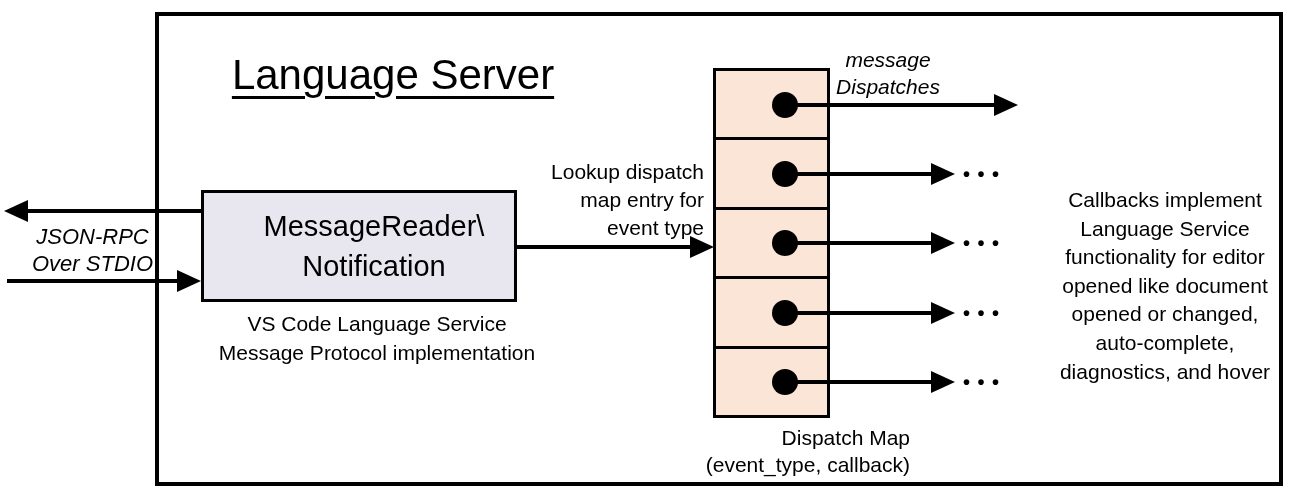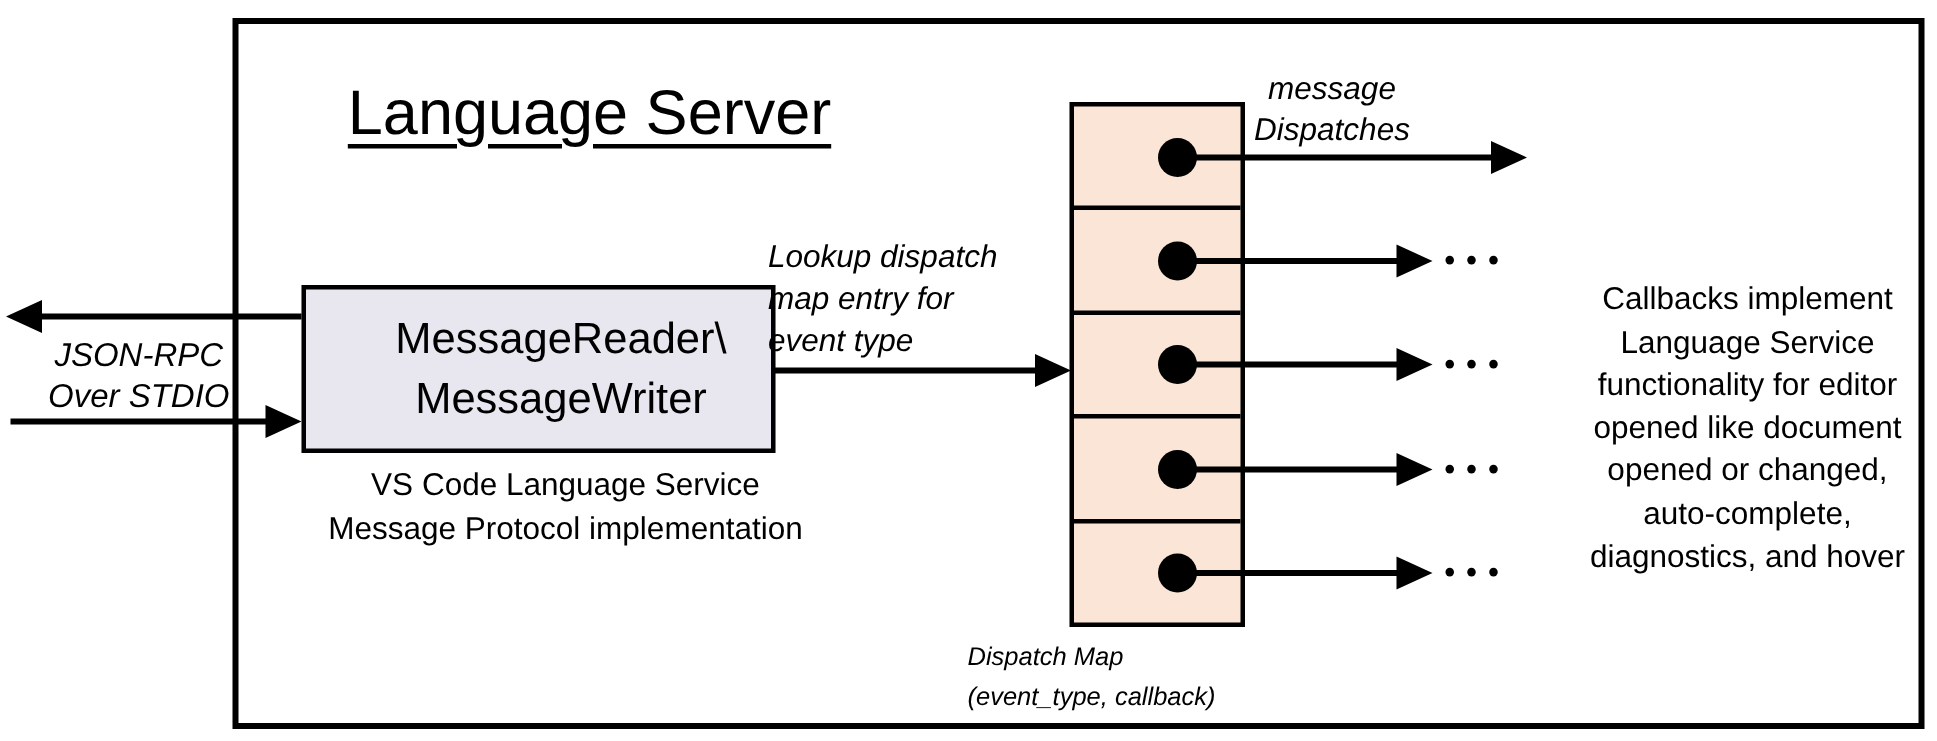--- a/index.html
+++ b/index.html
@@ -26,39 +26,39 @@
   .message-box-caption {
     left:177px; top:309px; width:400px; text-align:center;
     font-size:21px; line-height:29px;
   }
 
   .io-label {
     left:15px; top:223px; width:155px; text-align:center;
     font-style:italic; font-size:22px; line-height:27px;
   }
   .lookup-label {
-    left:512px; top:158px; width:192px; text-align:left;
-    font-style:italic; font-size:21px; line-height:28px;
+    left:512px; top:158px; width:192px; text-align:right;
+    font-size:21px; line-height:28px;
   }
   .dispatches-label {
     left:808px; top:46px; width:160px; text-align:center;
     font-style:italic; font-size:21px; line-height:27px;
   }
 
   .dispatch-map {
     left:713px; top:68px; width:117px; height:350px;
     background:#fbe5d6; border:3px solid #000;
     display:flex; flex-direction:column;
   }
   .dispatch-cell { flex:1; }
   .dispatch-cell + .dispatch-cell { border-top:3px solid #000; }
 
   .dispatch-map-caption {
-    left:645px; top:424px; width:265px; text-align:left;
-    font-size:17px; line-height:27px;font-style:italic;
+    left:645px; top:424px; width:265px; text-align:right;
+    font-size:21px; line-height:27px;
   }
 
   .callback-box {
     left:1018px; top:29px; width:252px; height:139px;
     background:#e6eedd; border:3px solid #000;
     display:flex; flex-direction:column; align-items:center; justify-content:center;
     font-size:27px; line-height:34px; text-align:center;
   }
 
   .callbacks-note {
@@ -84,21 +84,21 @@
 
   <div class="abs title">Language Server</div>
 
   <div class="abs io-label">
     <div>JSON-RPC</div>
     <div>Over STDIO</div>
   </div>
 
   <div class="abs message-box">
     <div>MessageReader\</div>
-    <div>MessageWriter</div>
+    <div>Notification</div>
   </div>
   <div class="abs message-box-caption">
     <div>VS Code Language Service</div>
     <div>Message Protocol implementation</div>
   </div>
 
   <div class="abs lookup-label">
     <div>Lookup dispatch</div>
     <div>map entry for</div>
     <div>event type</div>

